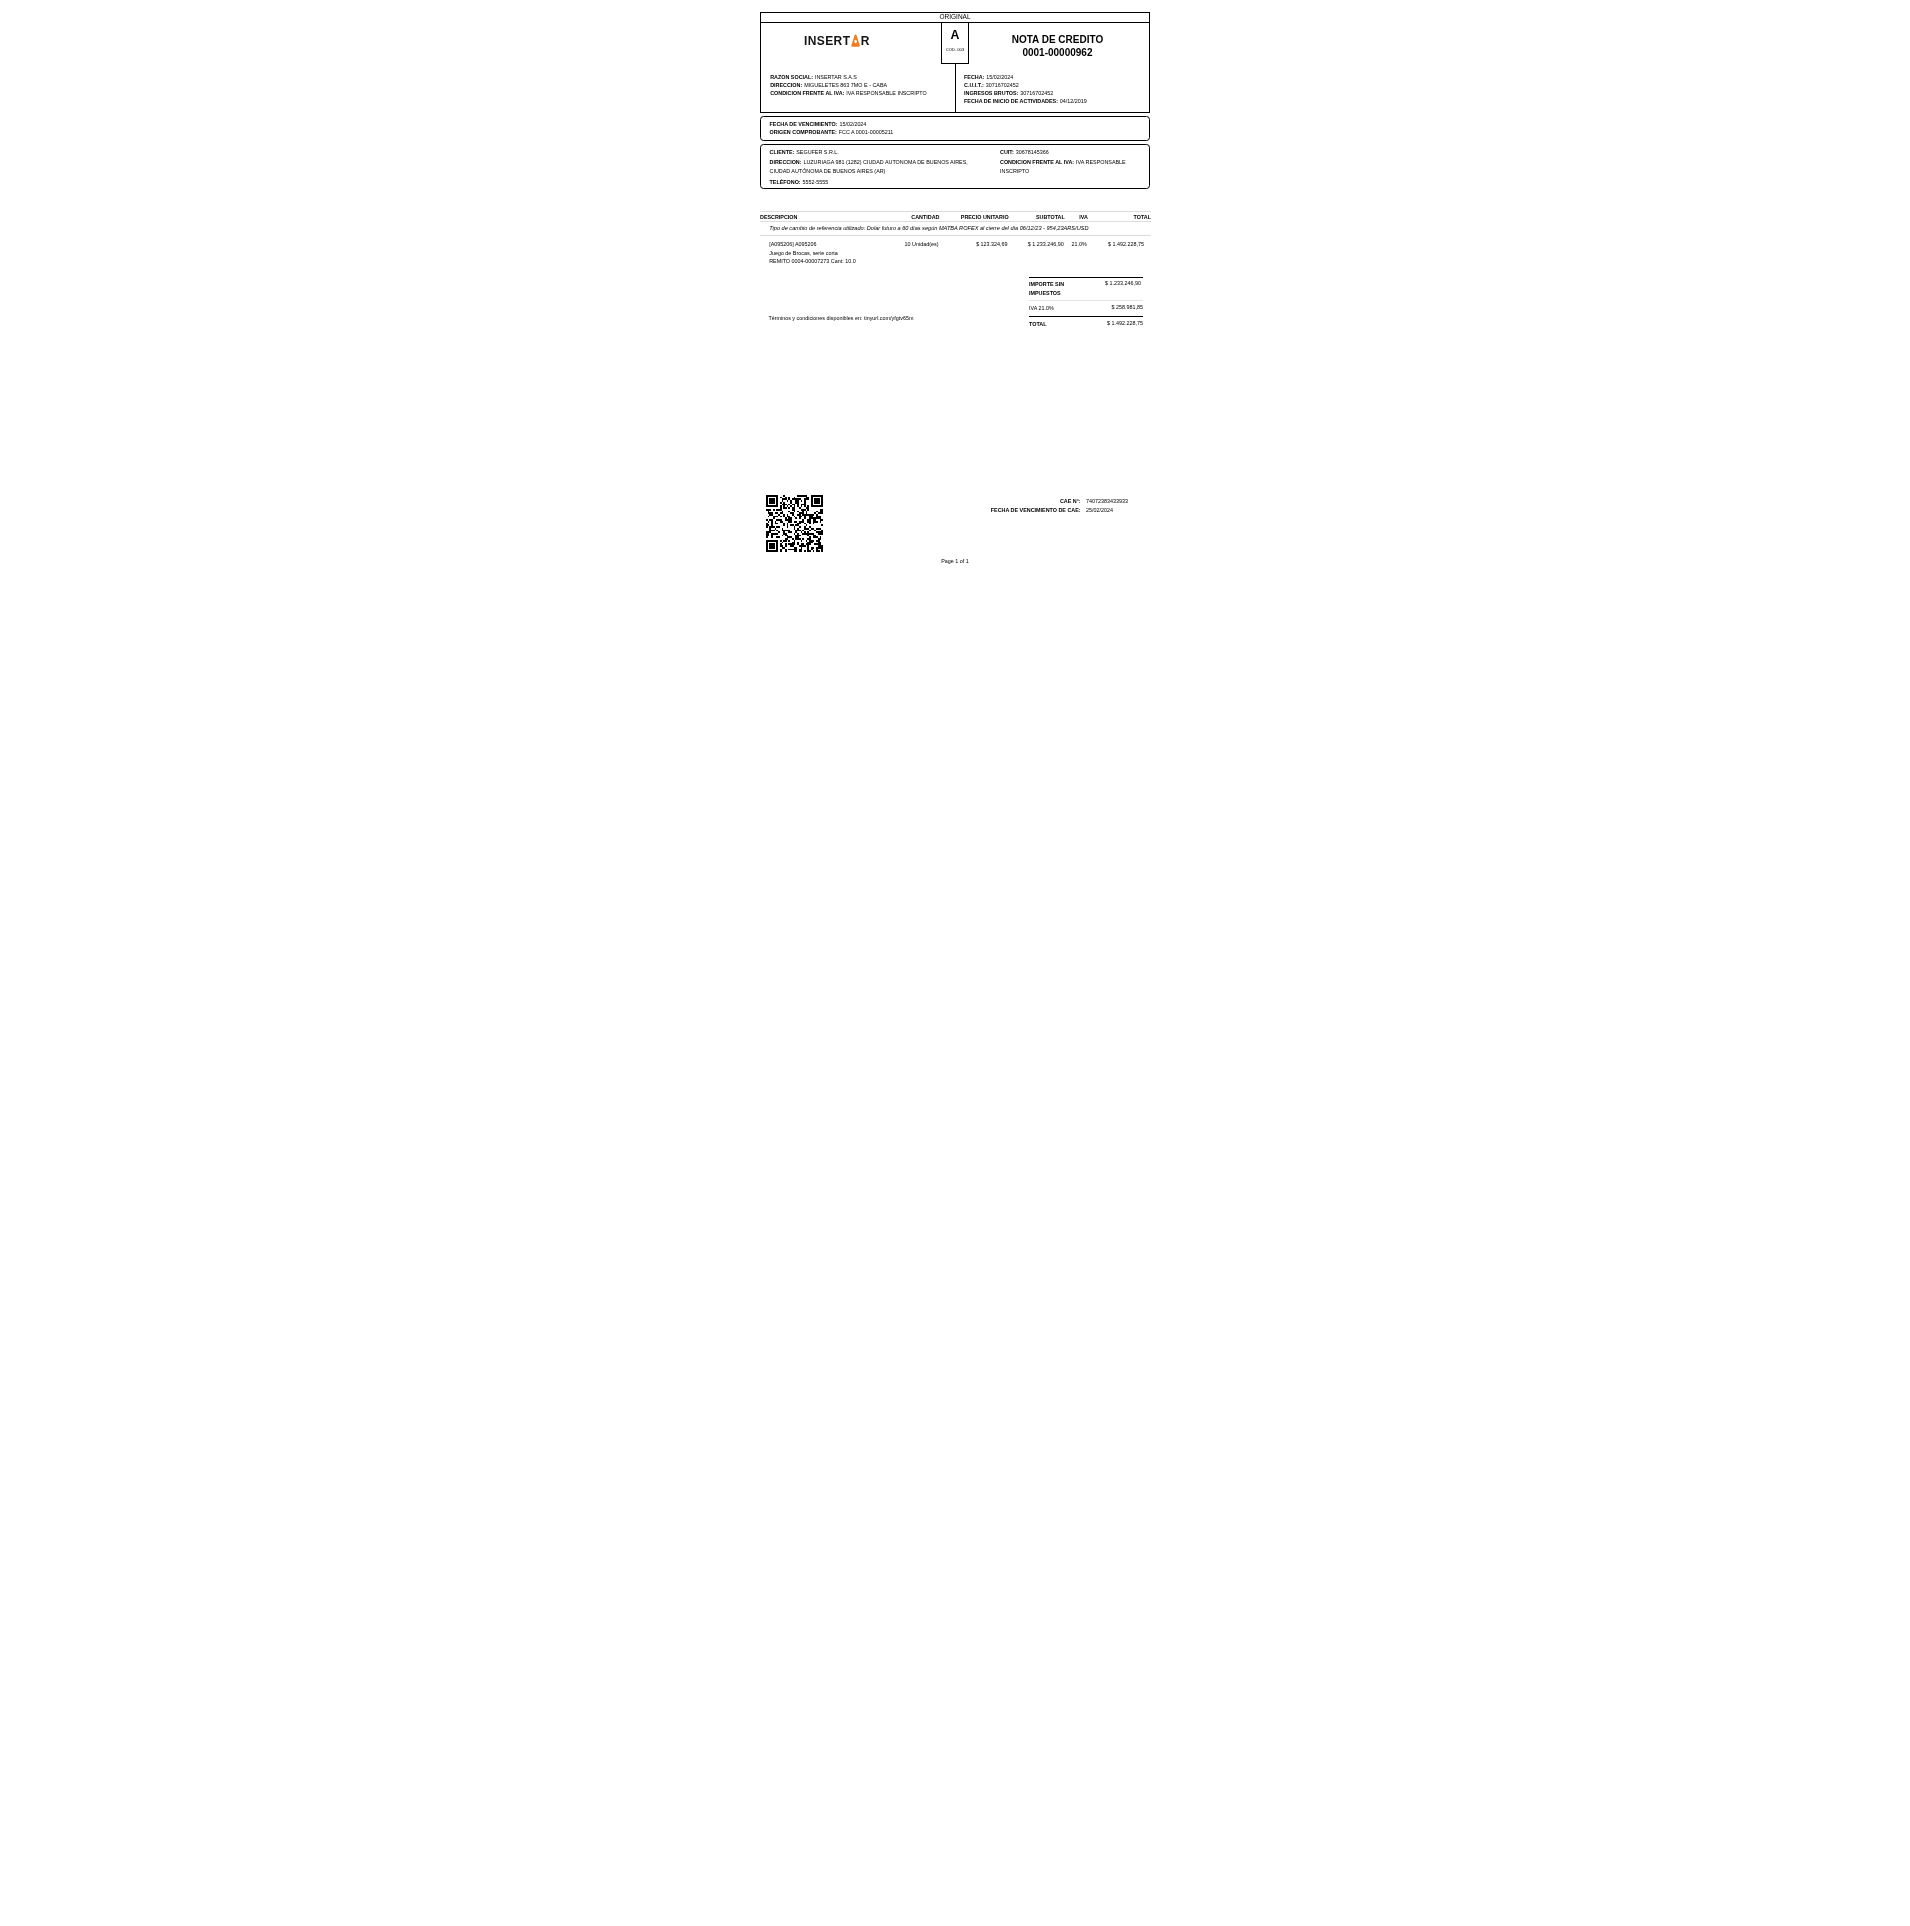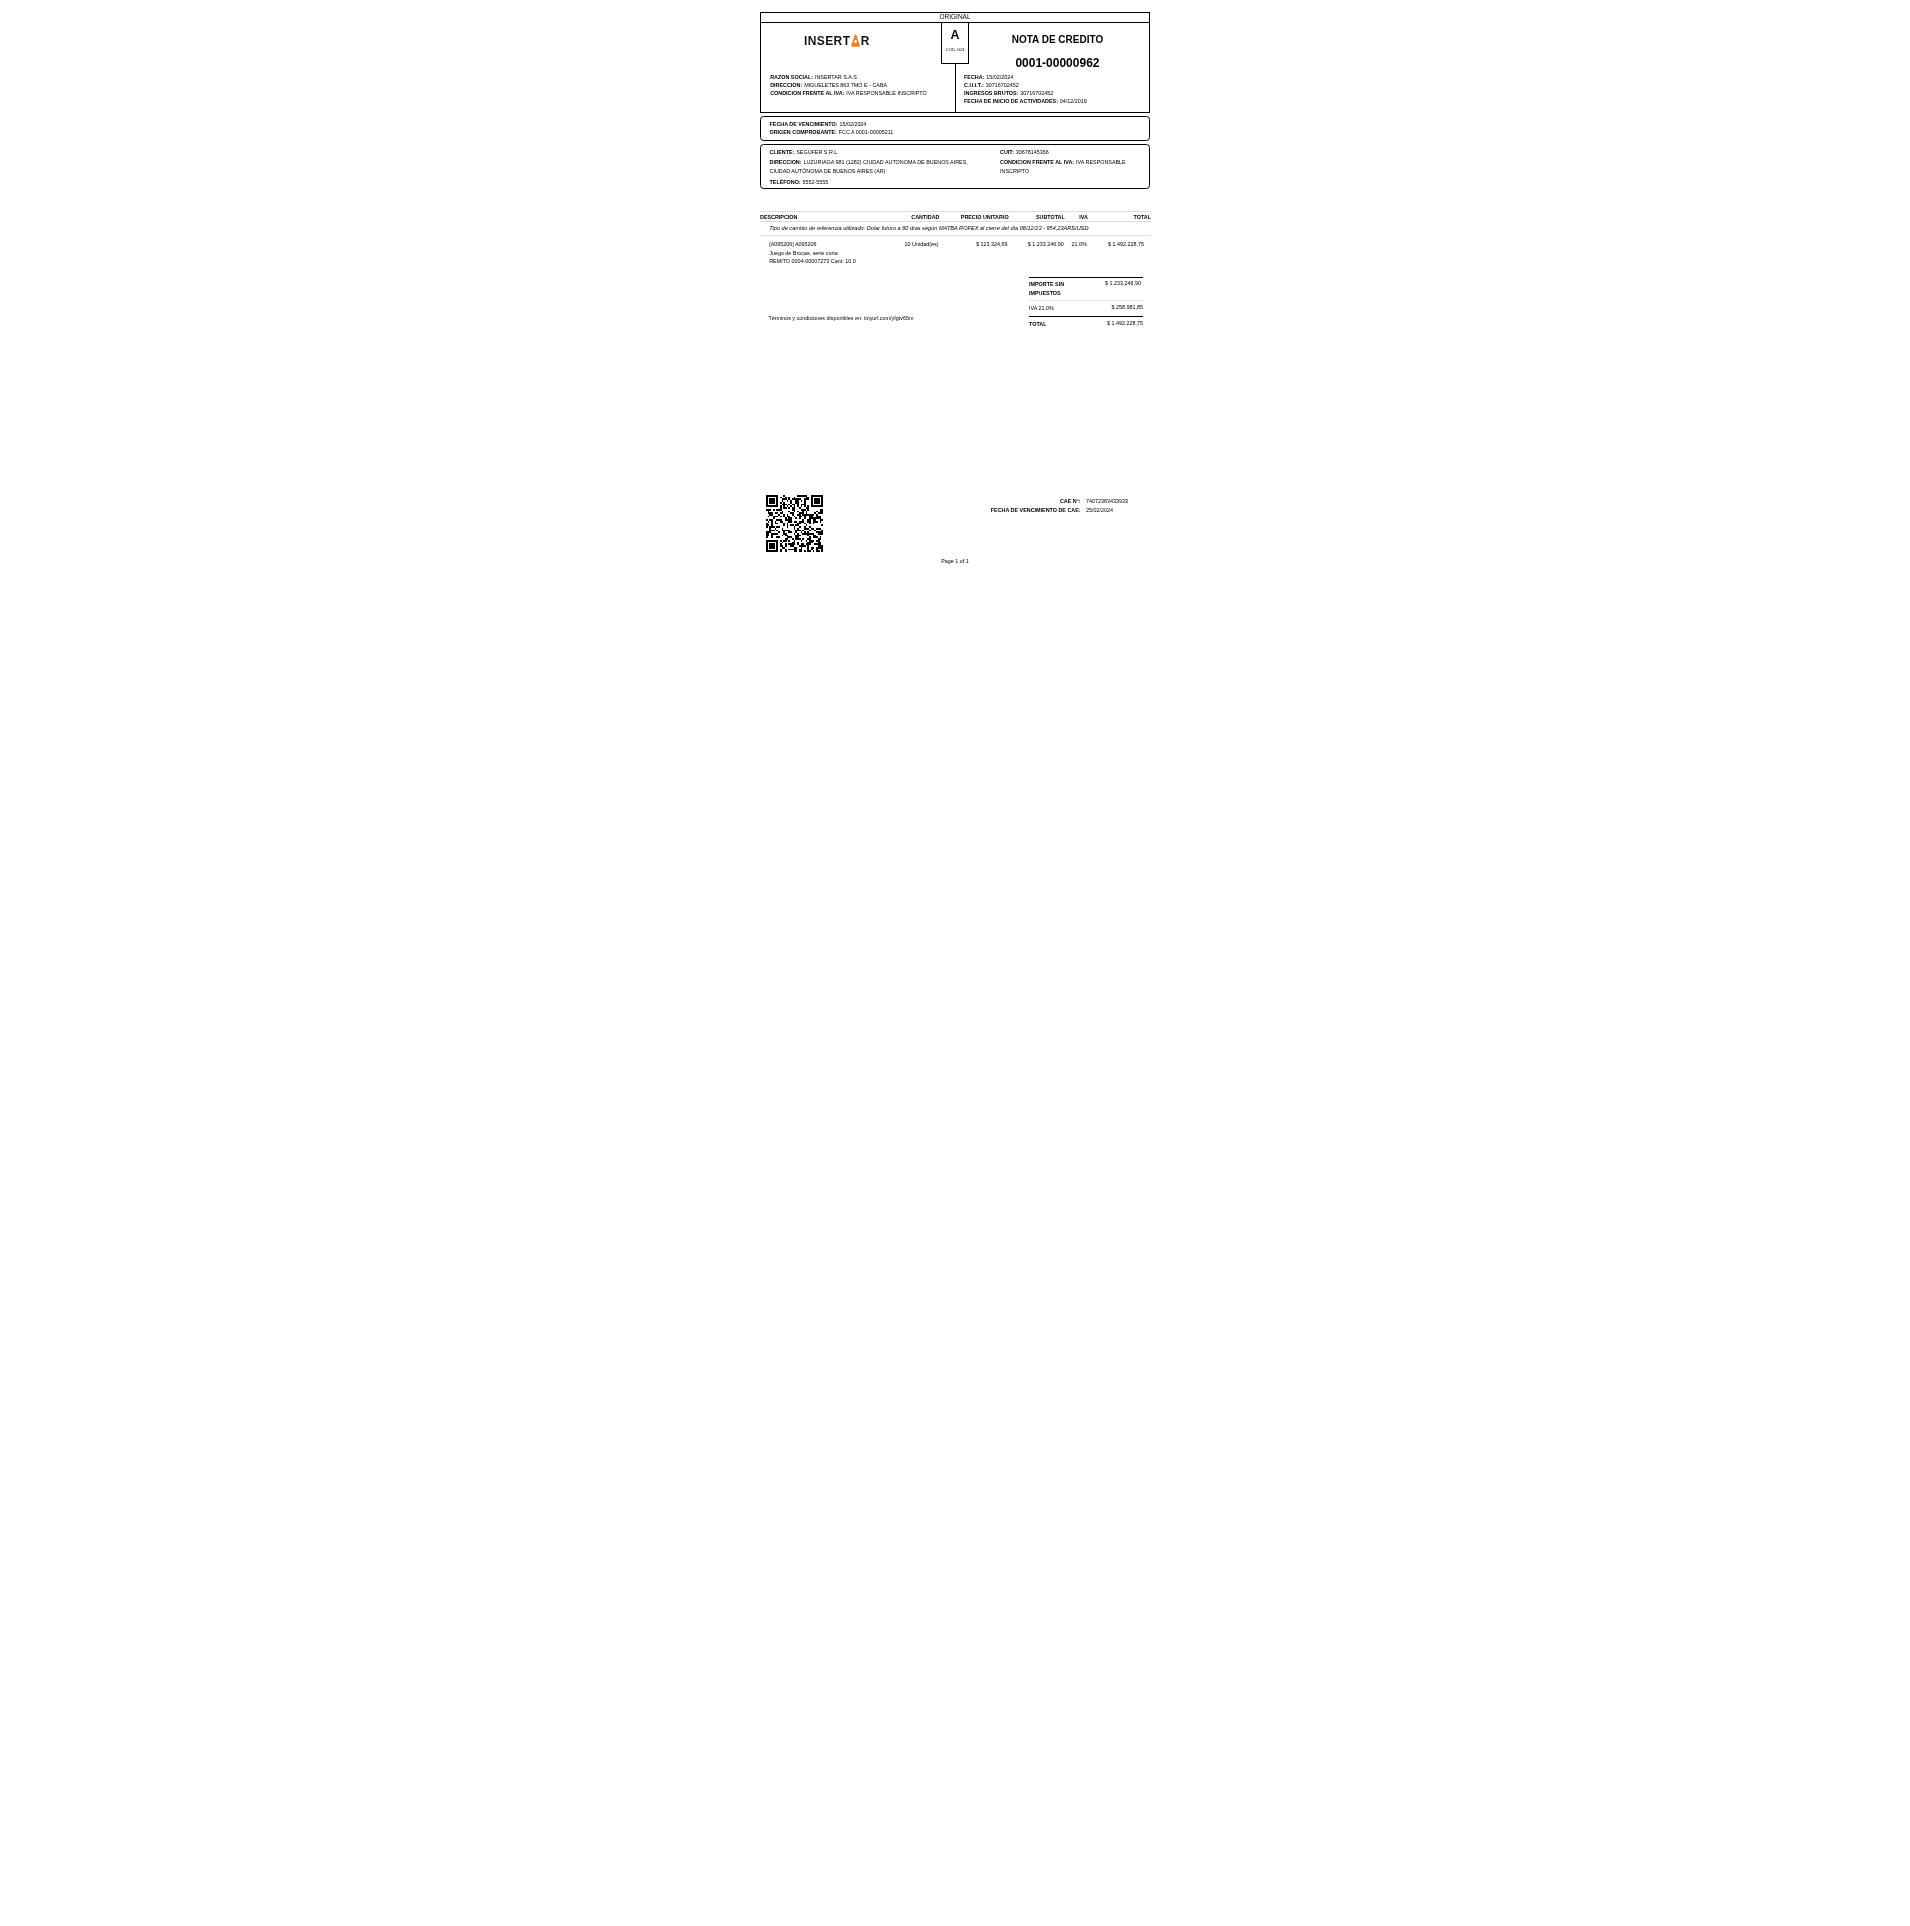--- a/index.html
+++ b/index.html
@@ -51,21 +51,21 @@
   .logo{
     position:absolute;left:43px;top:10.8px;
     font-size:12px;font-weight:bold;letter-spacing:0.4px;color:#151515;
     display:flex;align-items:center;
   }
   .logo .tri{display:inline-block;width:9.2px;height:13px;margin:0 0.4px 0.8px 0.8px;}
   .doc-title{
     position:absolute;left:208px;right:3.1px;top:11.6px;text-align:center;
   }
   .doc-title .t1{font-size:10px;font-weight:bold;}
-  .doc-title .t2{font-size:12px;font-weight:bold;margin-top:11px;}
+  .doc-title .t2{font-size:10px;font-weight:bold;margin-top:2px;}
   .issuer-left{position:absolute;left:9.2px;top:50px;width:178px;font-size:5.4px;line-height:8px;}
   .issuer-right{position:absolute;left:203px;right:5.4px;top:50px;font-size:5.4px;line-height:8px;}
   .issuer-left p,.issuer-right p{margin:0;}
   b.lbl{margin-right:1.9px;}
   
   .round-box{
     margin-top:3.1px;
     border:0.8px solid #000;
     border-radius:3.5px;
     font-size:5.4px;

